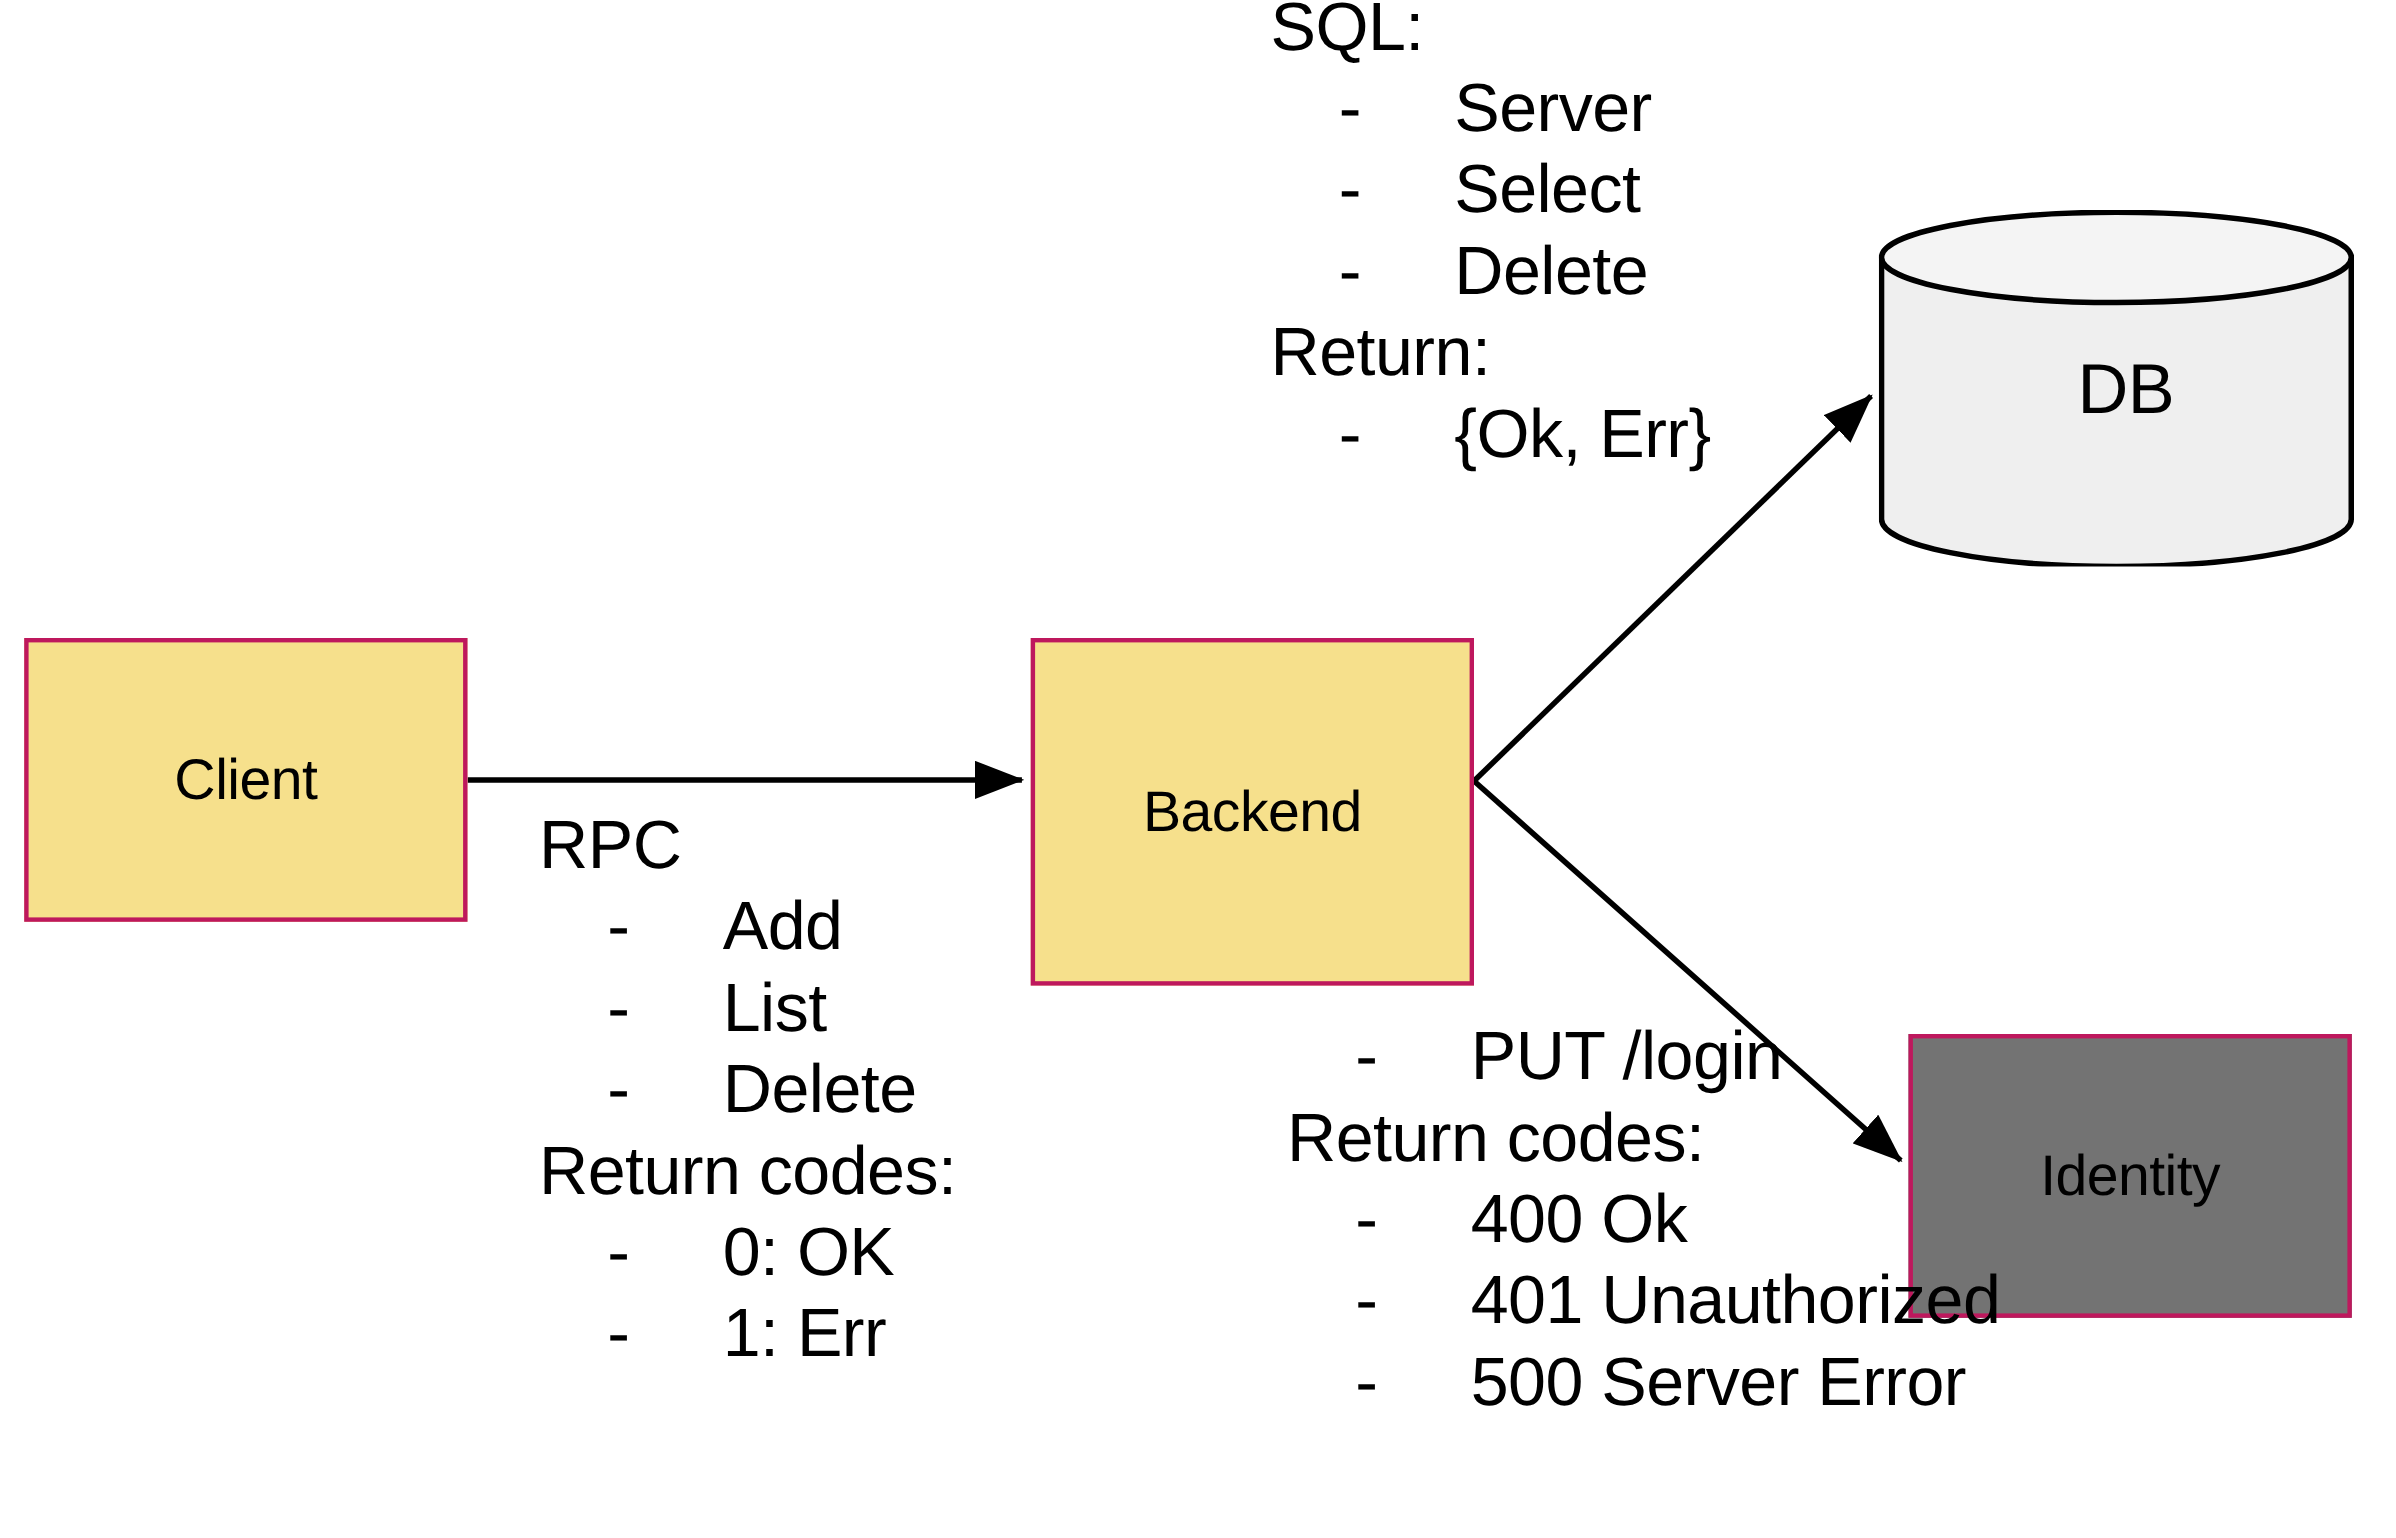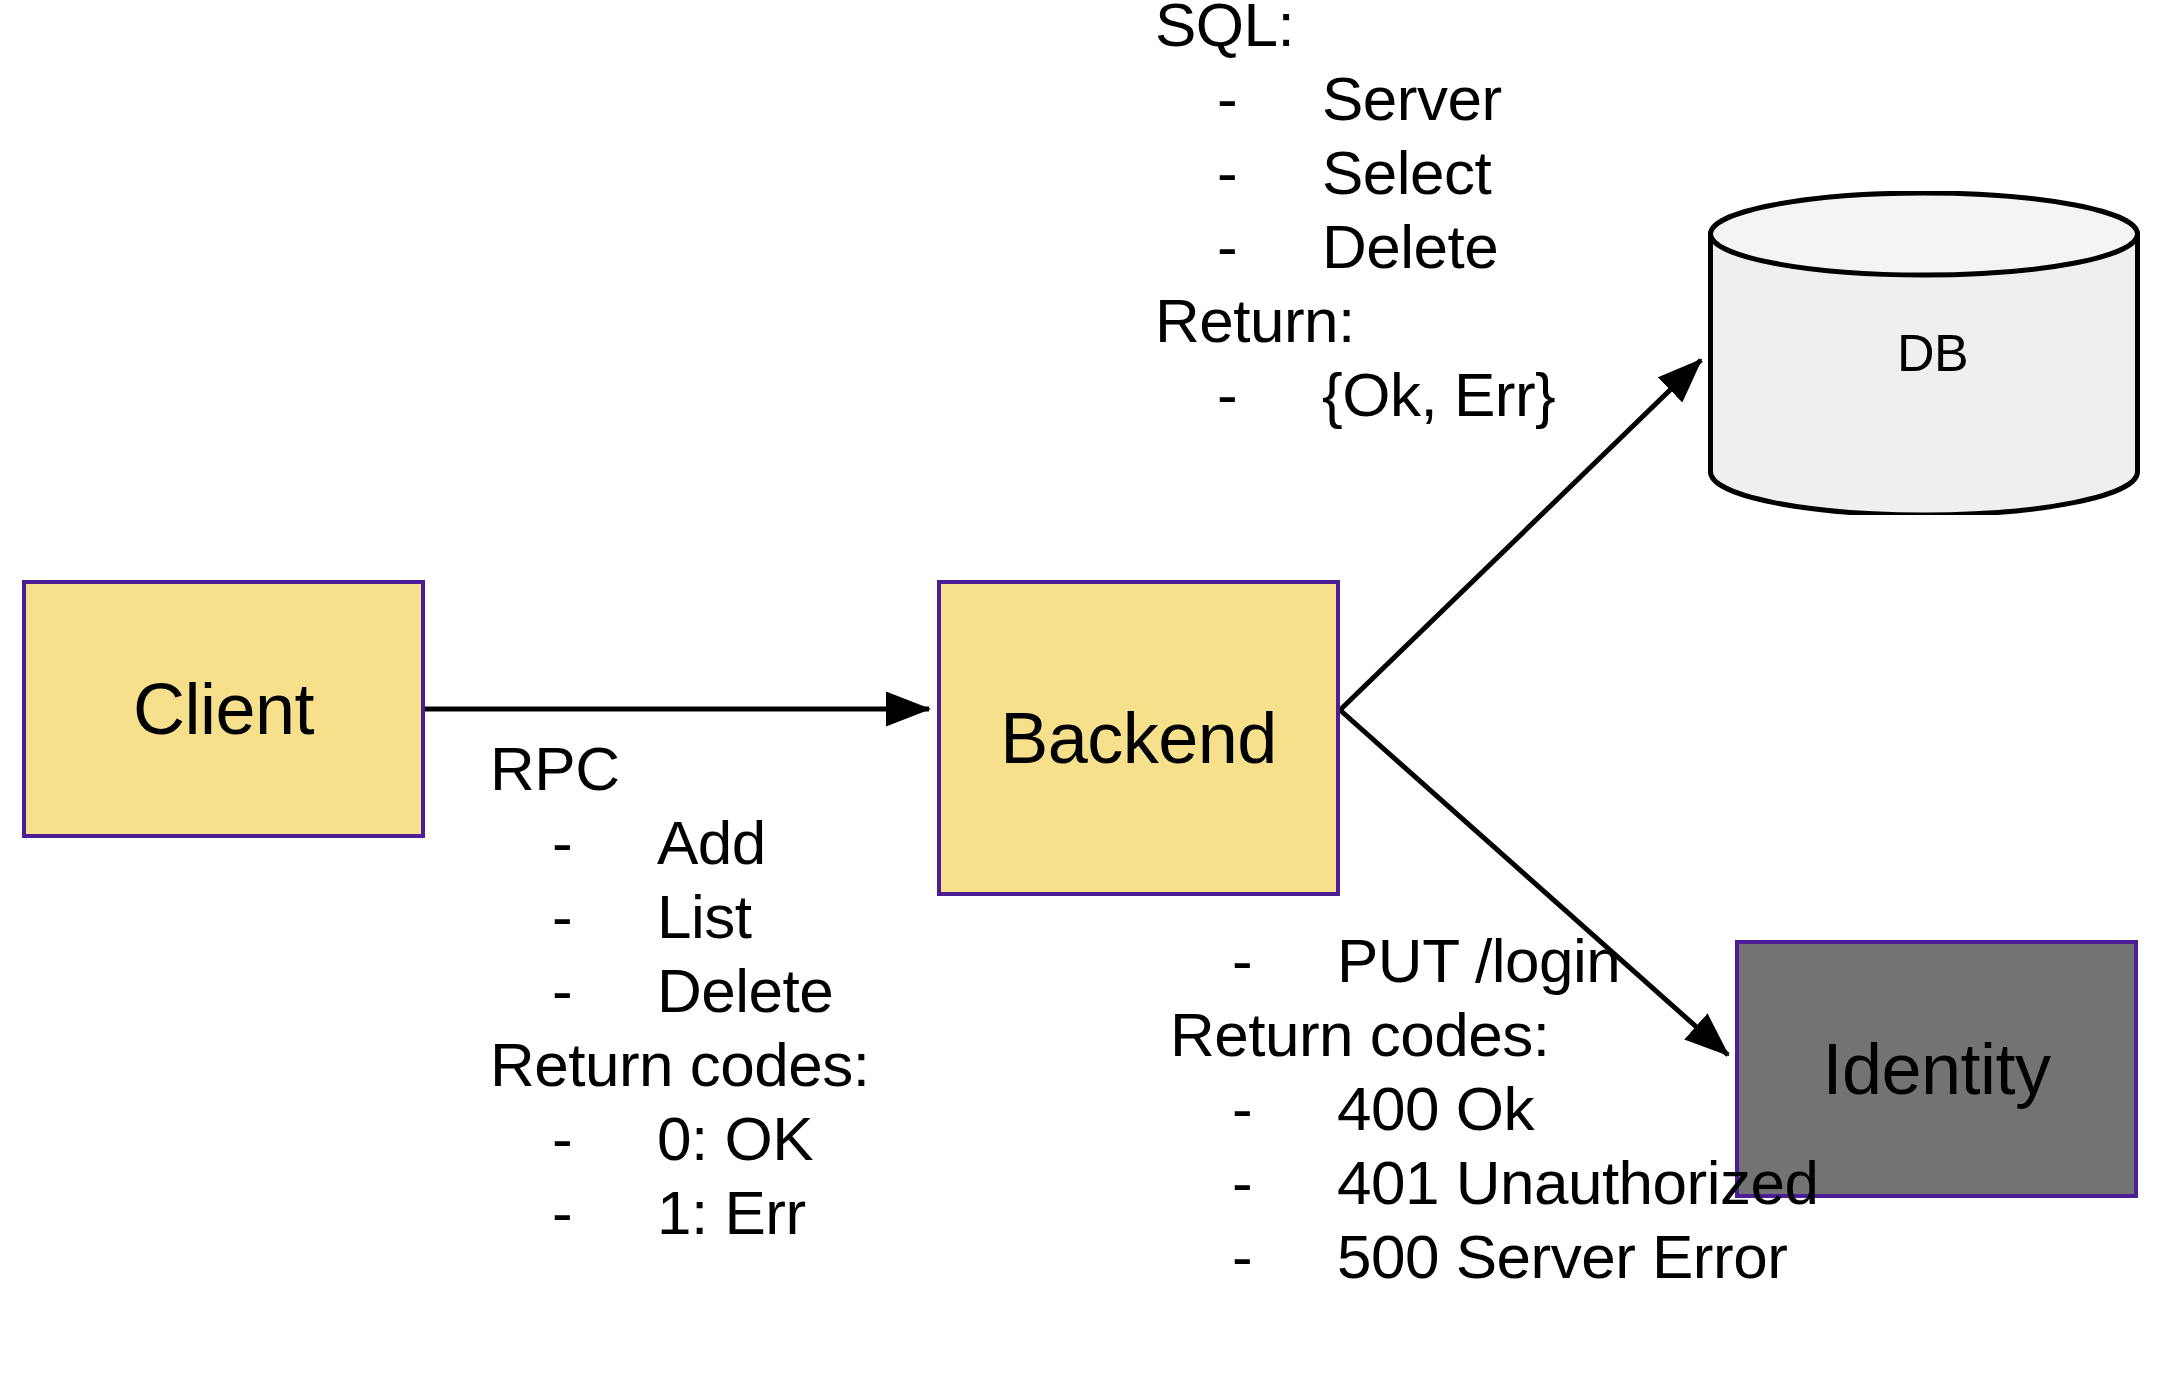--- a/index.html
+++ b/index.html
@@ -25,26 +25,26 @@
     top: 0;
     width: 2178px;
     height: 1398px;
     pointer-events: none;
   }
 
   
   .node {
     position: absolute;
     box-sizing: border-box;
-    border: 4px solid #4c1d95;
+    border: 4px solid #be185d;
     display: flex;
     align-items: center;
     justify-content: center;
     text-align: center;
-    font-size: 72px;
+    font-size: 52px;
     line-height: 1.12;
     letter-spacing: -0.5px;
     color: #000000;
   }
   .node-yellow { background: #F6E08C; }
   .node-gray   { background: #737373; }
 
   #node-client  { left: 22px;  top: 580px; width: 403px; height: 258px; }
   #node-backend { left: 937px; top: 580px; width: 403px; height: 316px; text-align: right; }
   #node-idp     { left: 1735px; top: 940px; width: 403px; height: 258px; }
@@ -60,21 +60,21 @@
   #node-db svg { display: block; width: 432px; height: 324px; }
   #node-db .db-label {
     position: absolute;
     left: 0;
     top: 0;
     width: 449px;
     height: 324px;
     display: flex;
     align-items: center;
     justify-content: center;
-    font-size: 52px;
+    font-size: 64px;
     letter-spacing: -0.5px;
     color: #000000;
   }
 
   
   .annot {
     position: absolute;
     font-size: 62px;
     line-height: 74px;
     letter-spacing: -0.5px;

